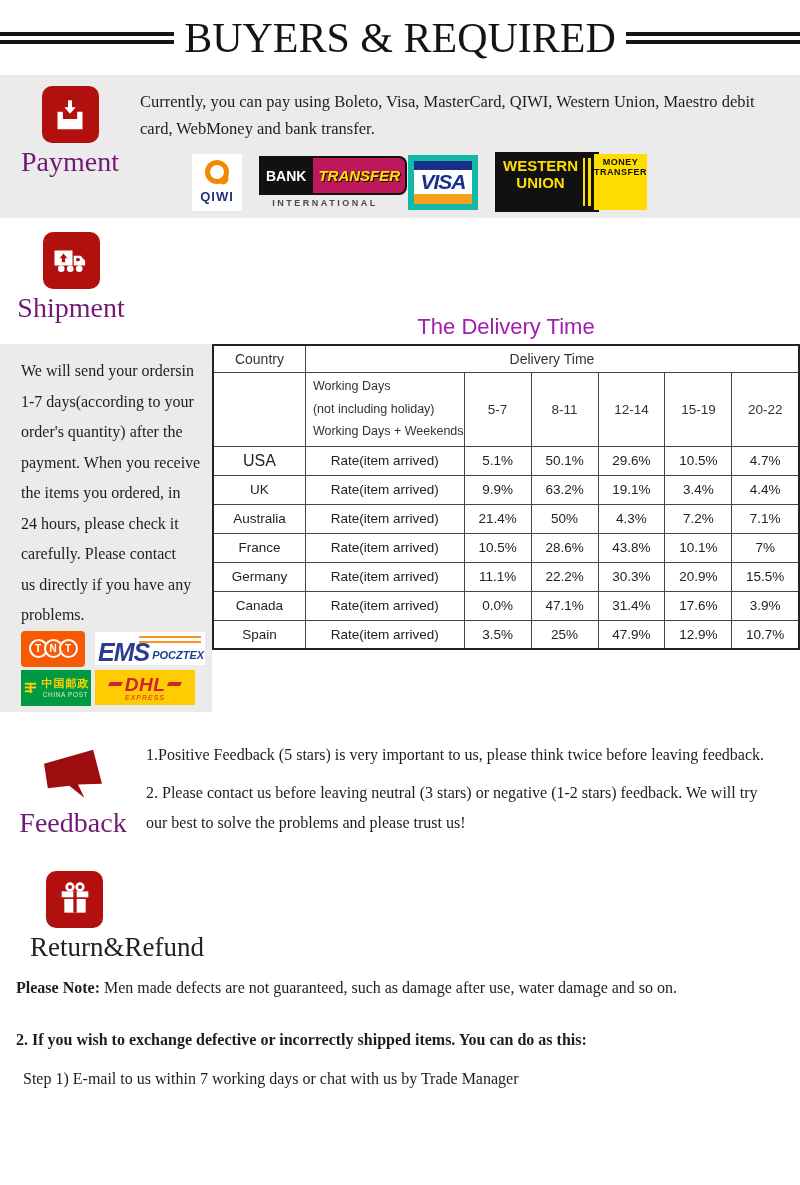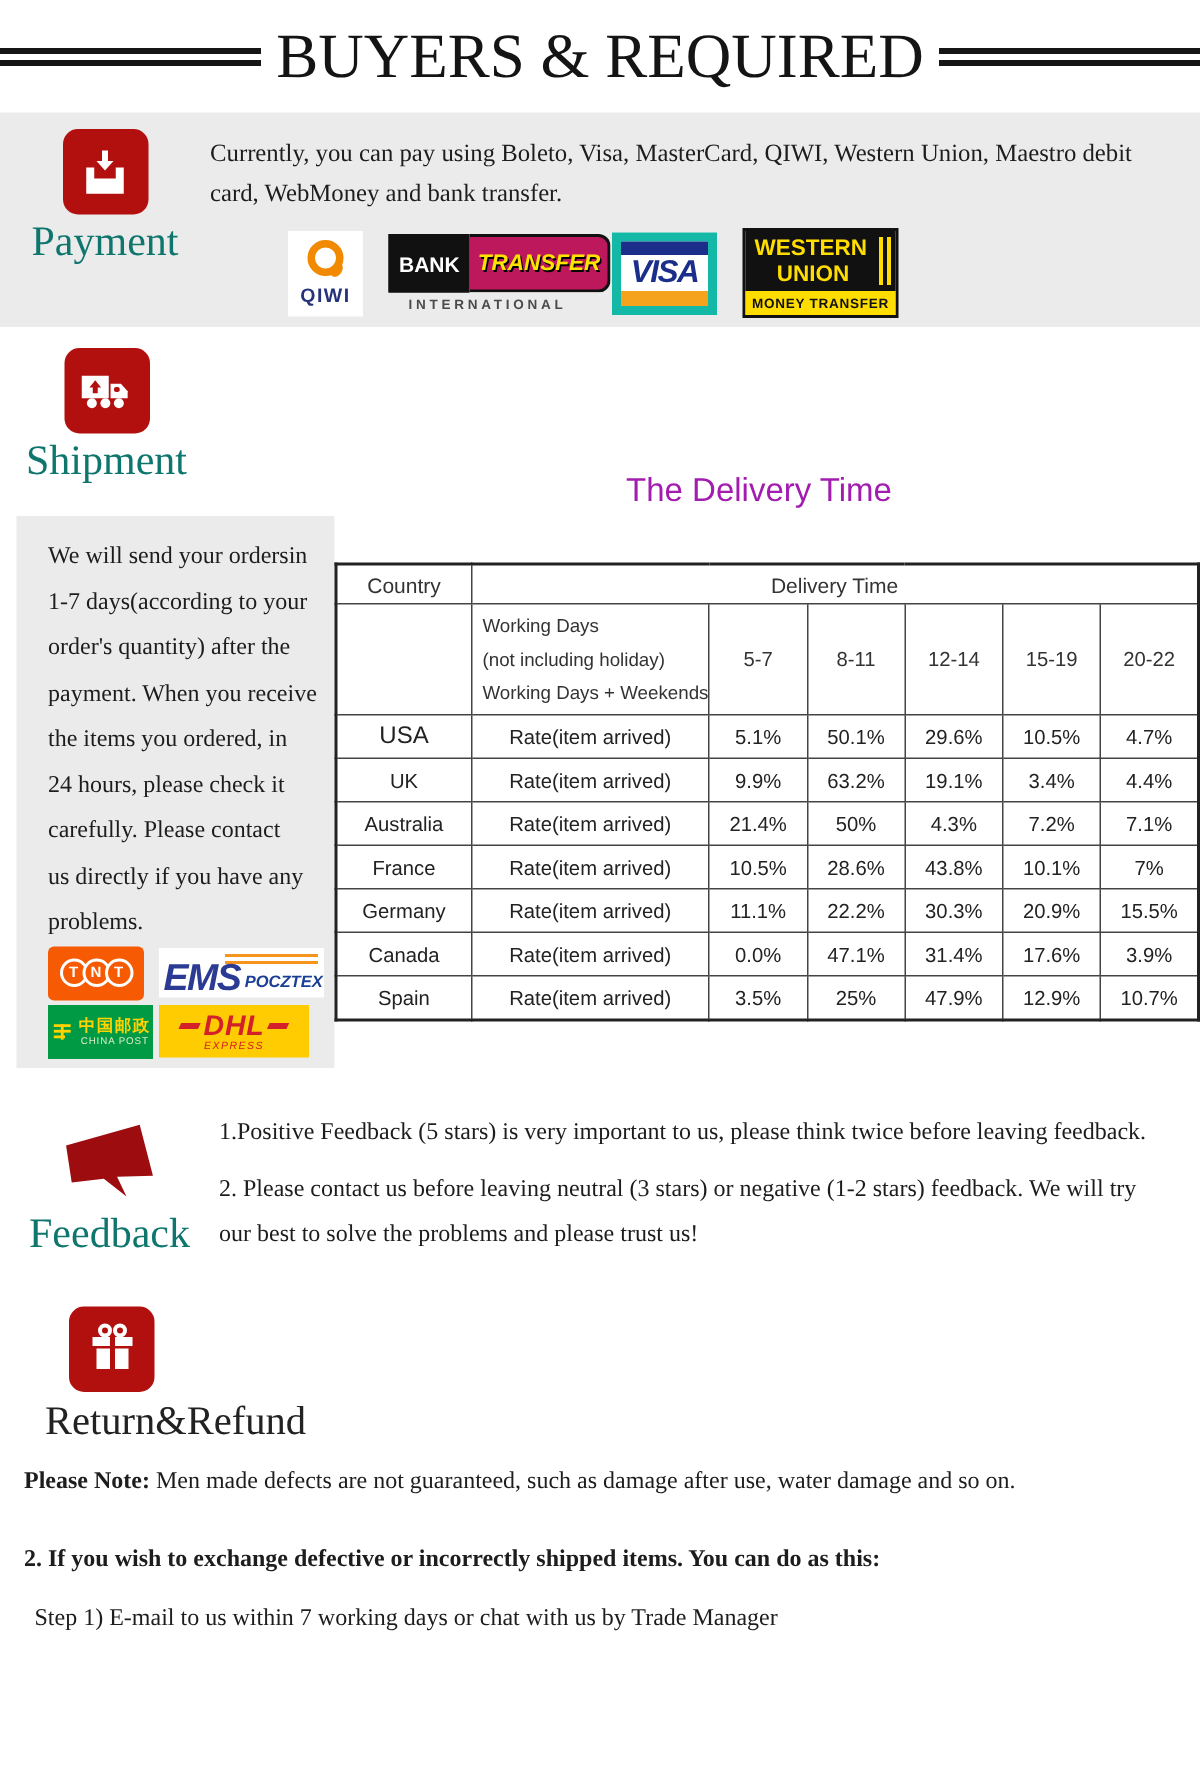--- a/index.html
+++ b/index.html
@@ -9,21 +9,21 @@
     background: #fff; overflow: hidden; color: #1d1d1d;
     font-family: "Liberation Serif", serif;
   }
   
   .hdr { display: flex; align-items: center; margin-top: 14px; height: 48px; }
   .hline { flex: 1; height: 12px; border-top: 4px solid #151515; border-bottom: 4px solid #151515; }
   .htitle { font-size: 42px; font-weight: normal; letter-spacing: 0px; margin: 0 10px; white-space: nowrap; color:#141414; }
   
   .icon-red { width: 57px; height: 57px; background: #b2100f; border-radius: 10px;
     display: flex; align-items: center; justify-content: center; }
-  .sec-label { font-size: 28px; color: #0f766e; margin-top: 3px; }
+  .sec-label { font-size: 28px; color: #701a75; margin-top: 3px; }
   
   .payment { margin-top: 13px; background: #ebebeb; height: 143px; display: flex; padding-top: 11px; }
   .sec-left { width: 140px; display: flex; flex-direction: column; align-items: center; }
   .pay-right { flex: 1; padding-right: 28px; }
   .pay-desc { font-size: 16.5px; line-height: 27px; margin-top: 2px; }
   .pay-logos { display: flex; align-items: center; gap: 17px; margin: 9px 0 0 52px; height: 62px; }
   
   .logo-qiwi { width: 50px; height: 57px; background: #fff; display: flex; flex-direction: column; align-items: center; justify-content: center; }
   .qiwi-q { width: 24px; height: 24px; border: 5px solid #f18a00; border-radius: 50%; position: relative; }
   .qiwi-q::after { content: ""; position: absolute; right: -4px; bottom: -6px; width: 7px; height: 10px;
@@ -39,35 +39,35 @@
     text-shadow: 1px 1px 0 #000; border: 2px solid #111; border-left: none; border-radius: 0 8px 8px 0; }
   .bt-intl { font-family: "Liberation Sans", sans-serif; font-size: 9px; font-weight: bold; color: #4a4a4a;
     letter-spacing: 2.5px; text-align: center; margin-top: 3px; }
   
   .logo-visa { width: 70px; height: 55px; background: #fff; display: flex; flex-direction: column; border: 6px solid #14b8a6; }
   .visa-bar-top { height: 10px; background: #1b2f8a; }
   .visa-bar-bottom { height: 10px; background: #f5a21d; }
   .visa-text { flex: 1; display: flex; align-items: center; justify-content: center; color: #1b2f8a;
     font-family: "Liberation Sans", sans-serif; font-style: italic; font-weight: bold; font-size: 21px; letter-spacing: -1px; }
   
-  .logo-wu { width: 104px; height: 60px; display: flex; flex-direction: column; border: 2px solid #111; }
+  .logo-wu { width: 104px; height: 60px; display: flex; border: 2px solid #111; }
   .wu-top { flex: 1; background: #111; color: #ffdd00; font-family: "Liberation Sans", sans-serif; font-weight: bold;
     font-size: 15px; line-height: 1.1; padding: 4px 16px 0 6px; position: relative; }
   .wu-top::after { content: ""; position: absolute; right: 3px; top: 4px; bottom: 4px; width: 8px;
     background: repeating-linear-gradient(90deg, #ffdd00 0 2.5px, #111 2.5px 5.5px, #ffdd00 5.5px 8px); }
   .wu-l1 { display: block; }
   .wu-l2 { display: block; text-align: center; }
   .wu-bottom { background: #ffdd00; color: #111; font-weight: bold; font-family: "Liberation Sans", sans-serif;
     font-size: 9px; text-align: center; padding: 3px 0; letter-spacing: 0.5px; }
   
   .ship-head { display: flex; margin-top: 14px; height: 112px; }
   .ship-left { width: 212px; display: flex; flex-direction: column; align-items: center; padding-right: 70px; }
   .ship-heading { flex: 1; text-align: center; font-family: "Liberation Sans", sans-serif; font-weight: normal;
     font-size: 22px; color: #a21caf; align-self: flex-end; padding-bottom: 4px; }
-  .ship-body { display: flex; align-items: center; margin-left: 11px; }
+  .ship-body { display: flex; align-items: flex-start; }
   .ship-note-col { width: 212px; background: #ebebeb; padding: 12px 6px 6px 21px; display: flex; flex-direction: column; }
   .ship-note div { font-size: 16px; line-height: 30.5px; }
   .carrier-grid { margin-top: auto; display: grid; grid-template-columns: 66px auto; gap: 3px 8px; align-items: center; }
   
   .logo-tnt { width: 64px; height: 36px; background: #f65a02; border-radius: 4px; display: flex; align-items: center; justify-content: center; }
   .tnt-c { width: 19px; height: 19px; border: 2.5px solid #fff; border-radius: 50%; margin: 0 -2px; color: #fff;
     font-family: "Liberation Sans", sans-serif; font-weight: bold; font-size: 10px; display: flex; align-items: center; justify-content: center; background:#f65a02; }
   
   .logo-ems { width: 110px; height: 33px; background: #fff; display: flex; align-items: flex-end; padding: 2px 3px; position: relative; }
   .logo-ems::before { content: ""; position: absolute; left: 44px; right: 4px; top: 4px; height: 9px;

